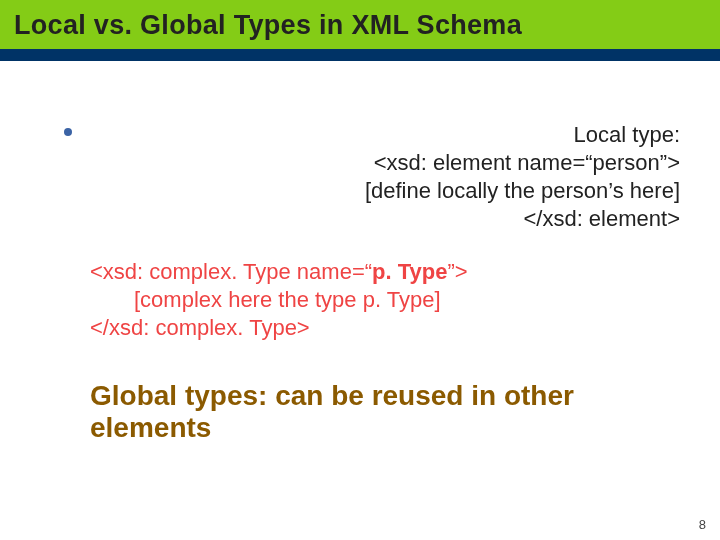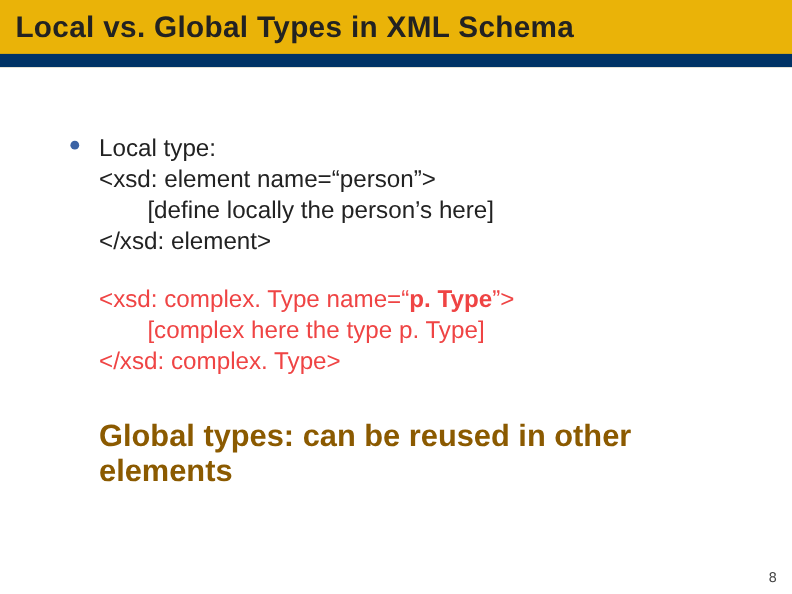--- a/index.html
+++ b/index.html
@@ -4,35 +4,35 @@
 <style>
   * { margin:0; padding:0; box-sizing:border-box; }
   body {
     width:720px; height:540px;
     background:#fff;
     font-family:Verdana, Geneva, sans-serif;
     position:relative;
     overflow:hidden;
   }
   .title-band {
-    background:#eab308;
+    background:#84cc16;
     padding:10px 14px 8px 14px;
     border-bottom:12px solid #003366;
   }
   .title-band h1 {
     font-size:27px;
     font-weight:bold;
     letter-spacing:0.3px;
     color:#222;
     font-family:Verdana, Geneva, sans-serif;
   }
   .content {
     padding:60px 40px 20px 64px;
   }
-  ul.top { list-style:none; }
+  ul.top { list-style:none;text-align:right; }
   ul.top > li {
     position:relative;
     font-size:22px;
     line-height:1.28;
     color:#222;
     margin-bottom:4px;
     padding-left:26px;
   }
   ul.top > li .bullet {
     position:absolute;

